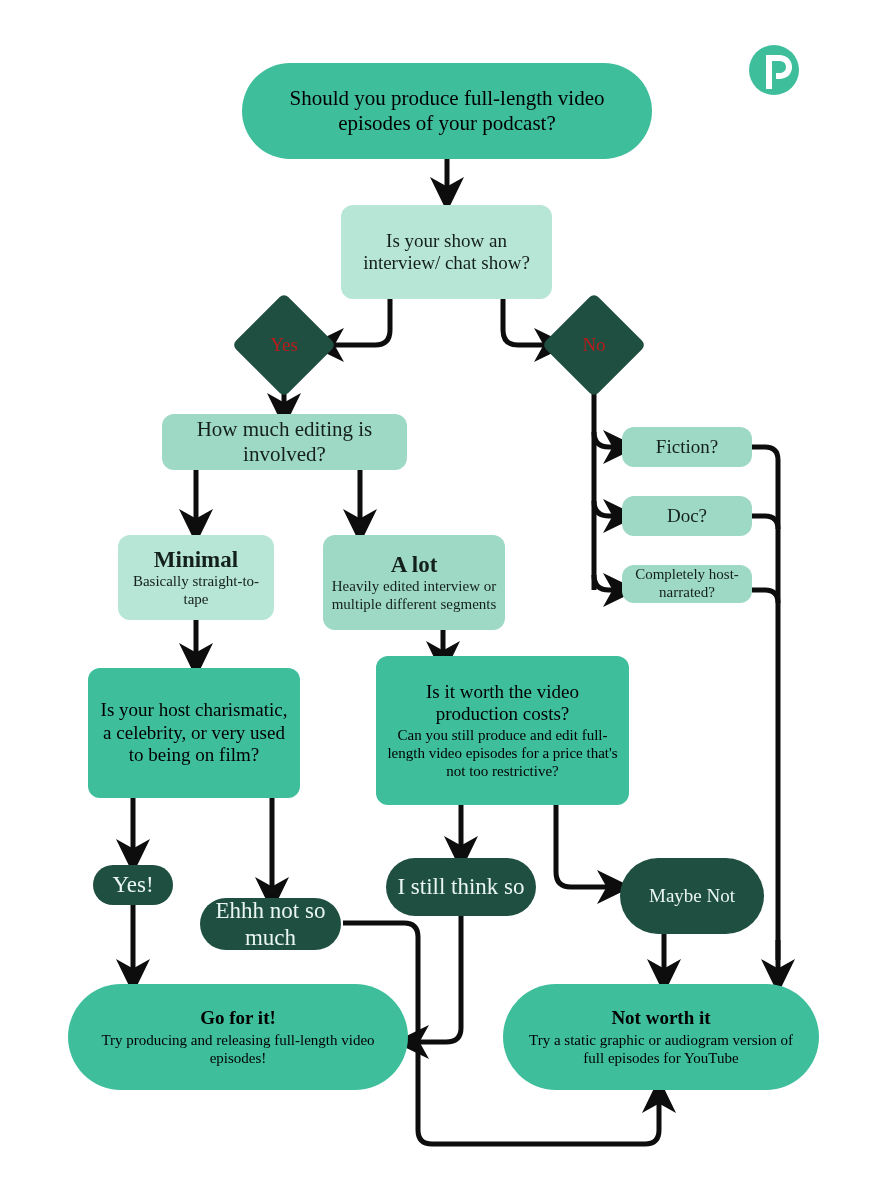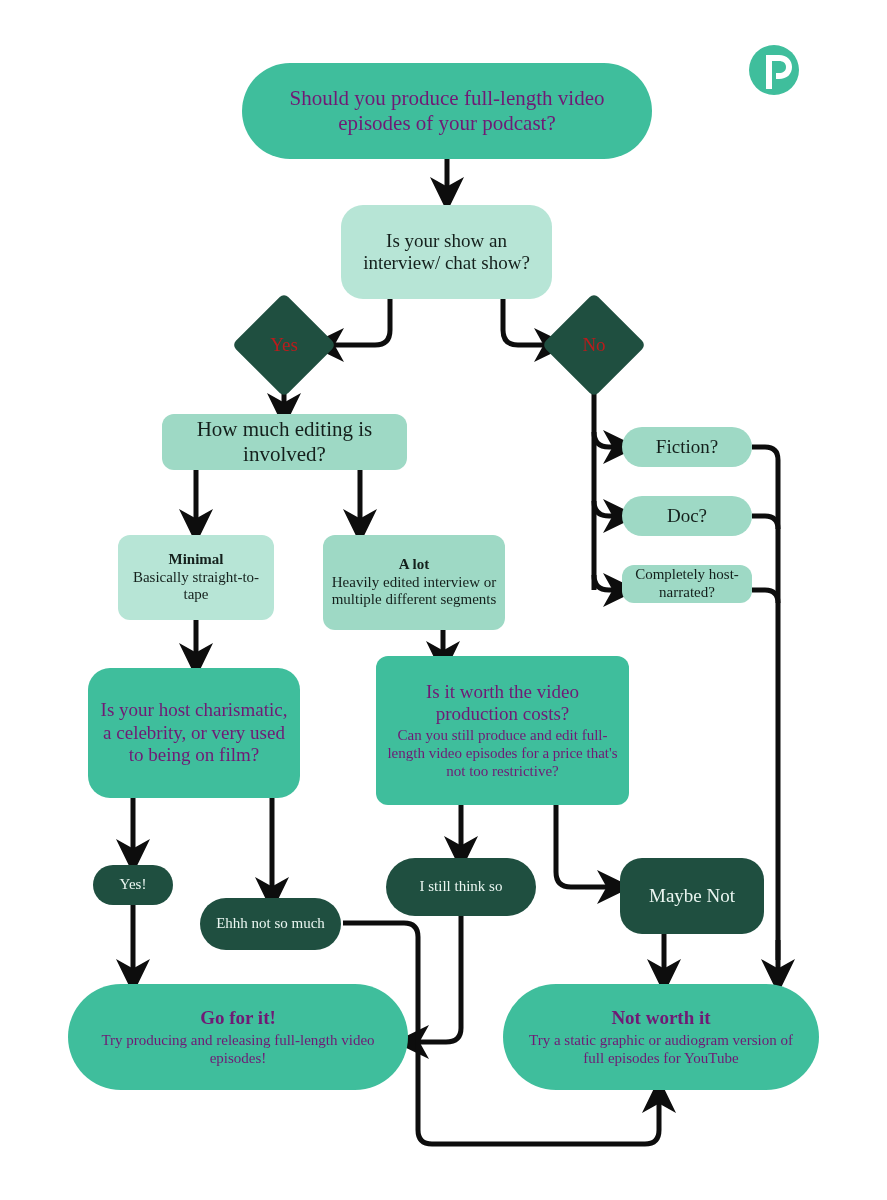--- a/index.html
+++ b/index.html
@@ -6,38 +6,38 @@
   body{font-family:"Liberation Serif", serif;}
   #stage{position:relative;width:887px;height:1200px;background:#fff;overflow:hidden;}
   #wires{position:absolute;left:0;top:0;width:887px;height:1200px;pointer-events:none;}
 
   .node{position:absolute;box-sizing:border-box;display:flex;flex-direction:column;
         align-items:center;justify-content:center;text-align:center;line-height:1.18;}
   .node .ttl{display:block;}
   .node .sub{display:block;}
 
   
-  .c-teal {background:#3fbe9c;color:#701a75;}
+  .c-teal {background:#3fbe9c;color:#000000;}
   .c-mint {background:#9ed9c5;color:#14201c;}
   .c-mint2{background:#b7e5d6;color:#14201c;}
   .c-dark {background:#1f4f40;color:#eaf6f1;}
 
   .pill{border-radius:999px;}
   .rrect{border-radius:12px;}
 
   .diamond{position:absolute;display:flex;align-items:center;justify-content:center;}
   .diamond .dshape{position:absolute;left:0;top:0;width:100%;height:100%;
         background:#1f4f40;transform:rotate(45deg);border-radius:6px;}
   .diamond .dlabel{position:relative;z-index:2;color:#b91c1c;}
 
   .logo{position:absolute;width:56px;height:56px;}
 
   .big{font-size:21px;}
-  .mid{font-size:19px;border-radius:22px;}
-  .sm{font-size:15px;text-align:right;}
+  .mid{font-size:19px;}
+  .sm{font-size:23px;}
   .xs{font-size:15px;}
   .b{font-weight:bold;}
 </style>
 </head>
 <body>
 
 <div id="stage">
 
   <svg id="wires" viewBox="0 0 887 1200">
     <defs>

